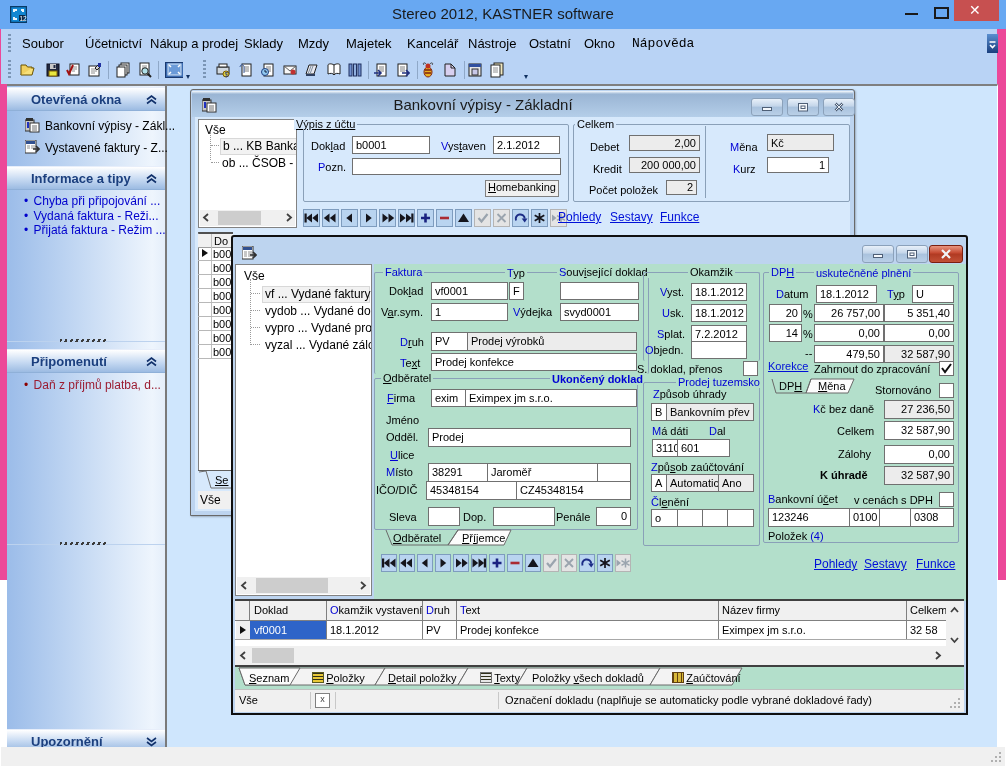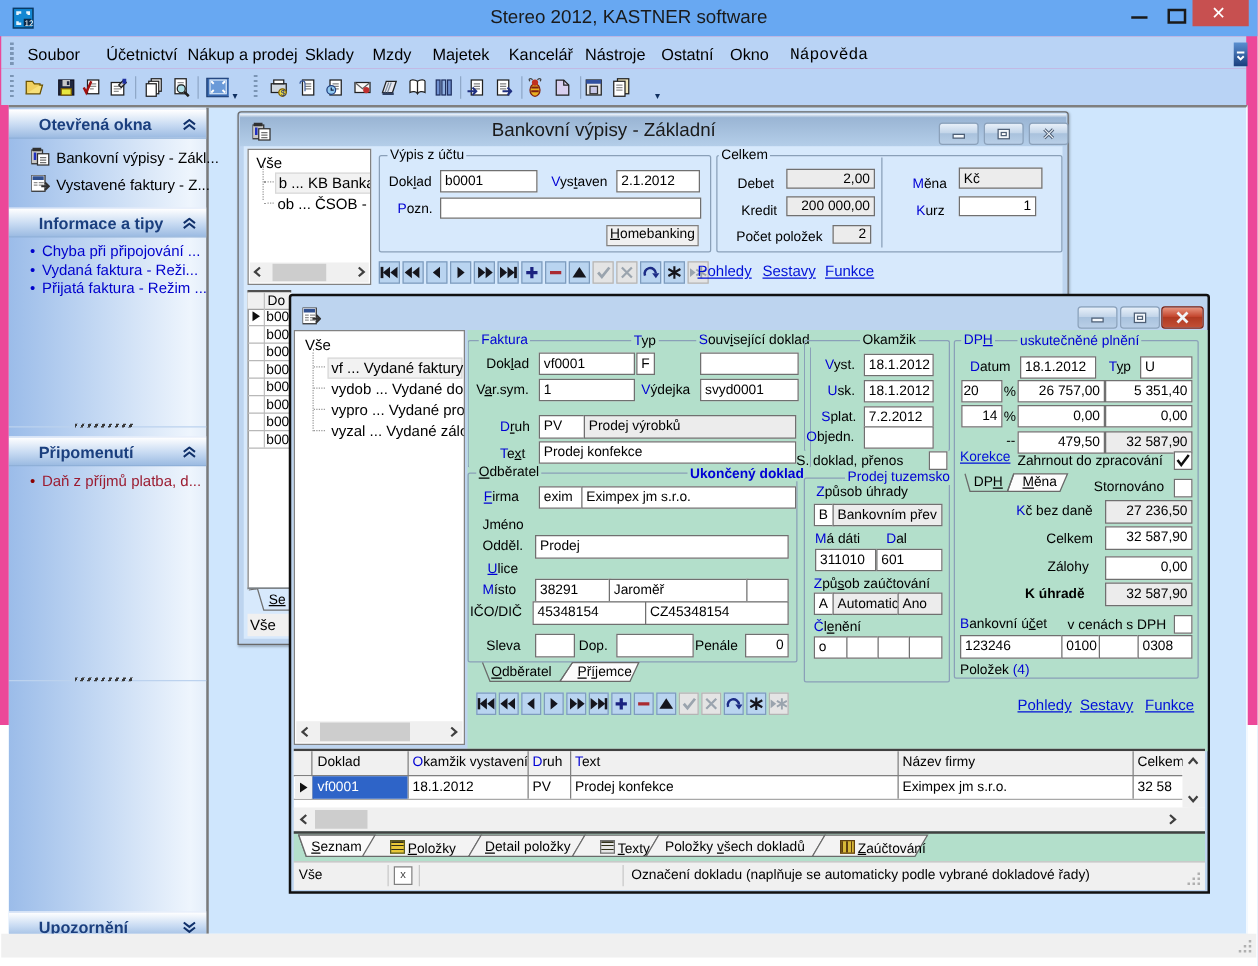--- a/index.html
+++ b/index.html
@@ -308,21 +308,21 @@
               <path d="M6 1 L2 4.5 L6 8" stroke="#404040" stroke-width="1.8" fill="none"></path>
             </svg></div>
         <div class="sb-thumb" style="left:18px;top:1px;width:43px;height:14px;"></div>
         <div class="sb-btn" style="right:2px;top:3px;"><svg width="8" height="9">
               <path d="M2 1 L6 4.5 L2 8" stroke="#404040" stroke-width="1.8" fill="none"></path>
             </svg></div>
       </div>
     </div>
 
     <div class="grp" style="left:112px;top:34px;width:264px;height:76px;"></div>
-    <div class="glab" style="left:119px;top:28px;background:#d7e9fc;">Výpis z účtu</div>
+    <div class="glab" style="left:103px;top:28px;background:#d7e9fc;text-decoration:underline;">Výpis z účtu</div>
     <div class="abs lbl" style="left:120px;top:50px;">Dok<u>l</u>ad</div>
     <div class="fld" style="left:161px;top:46px;width:76px;height:16px;">
         <span class="in">b0001</span>
       </div>
     <div class="abs lbl" style="left:250px;top:50px;"><span class="blue">V</span>ys<u>t</u>aven</div>
     <div class="fld" style="left:302px;top:46px;width:65px;height:16px;">
         <span class="in">2.1.2012</span>
       </div>
     <div class="abs lbl" style="left:127px;top:71px;"><span class="blue">P</span>ozn.</div>
     <div class="fld" style="left:161px;top:68px;width:207px;height:15px;"></div>
@@ -622,21 +622,21 @@
     <div class="glab" style="left:581px;top:30px;background:#b3dfcb;color:#0000d4;">uskutečněné plnění</div>
     <div class="abs lbl" style="left:543px;top:51px;"><span class="blue">D</span>atum</div>
     <div class="fld" style="left:583px;top:48px;width:59px;height:16px;">
         <span class="in">18.1.2012</span>
       </div>
     <div class="abs lbl" style="left:654px;top:51px;"><span class="blue">T</span><u>y</u>p</div>
     <div class="fld" style="left:679px;top:48px;width:40px;height:16px;">
         <span class="in">U</span>
       </div>
     <div class="fld rt" style="left:536px;top:67px;width:31px;height:16px;">
-        <span style="position:absolute;right:18px;top:2px;">20</span>
+        <span style="position:absolute;right:3px;top:2px;">20</span>
       </div>
     <div class="abs lbl" style="left:570px;top:71px;">%</div>
     <div class="fld" style="left:581px;top:67px;width:68px;height:16px;">
         <span style="position:absolute;right:3px;top:2px;">26 757,00</span>
       </div>
     <div class="fld" style="left:651px;top:67px;width:68px;height:16px;">
         <span style="position:absolute;right:3px;top:2px;">5 351,40</span>
       </div>
     <div class="fld rt" style="left:536px;top:87px;width:31px;height:16px;">
         <span style="position:absolute;right:3px;top:2px;">14</span>
@@ -707,21 +707,21 @@
         <span class="in">B</span>
       </div>
     <div class="fld gfld" style="left:433px;top:166px;width:86px;height:16px;">
         <span class="in">Bankovním přev</span>
       </div>
     <div class="abs lbl" style="left:419px;top:188px;"><span class="blue">M</span>á dáti</div>
     <div class="abs lbl" style="left:476px;top:188px;"><span class="blue">D</span>al</div>
     <div class="fld" style="left:419px;top:202px;width:47px;height:16px;">
         <span class="in">311010</span>
       </div>
-    <div class="fld" style="left:468px;top:202px;width:51px;height:16px;">
+    <div class="fld" style="left:444px;top:202px;width:51px;height:16px;">
         <span class="in">601</span>
       </div>
     <div class="abs lbl" style="left:418px;top:224px;"><span class="blue">Z</span>pů<u>s</u>ob zaúčtování</div>
     <div class="fld" style="left:418px;top:237px;width:15px;height:16px;">
         <span class="in">A</span>
       </div>
     <div class="fld gfld" style="left:433px;top:237px;width:52px;height:16px;">
         <span class="in">Automaticl</span>
       </div>
     <div class="fld gfld" style="left:485px;top:237px;width:34px;height:16px;">

